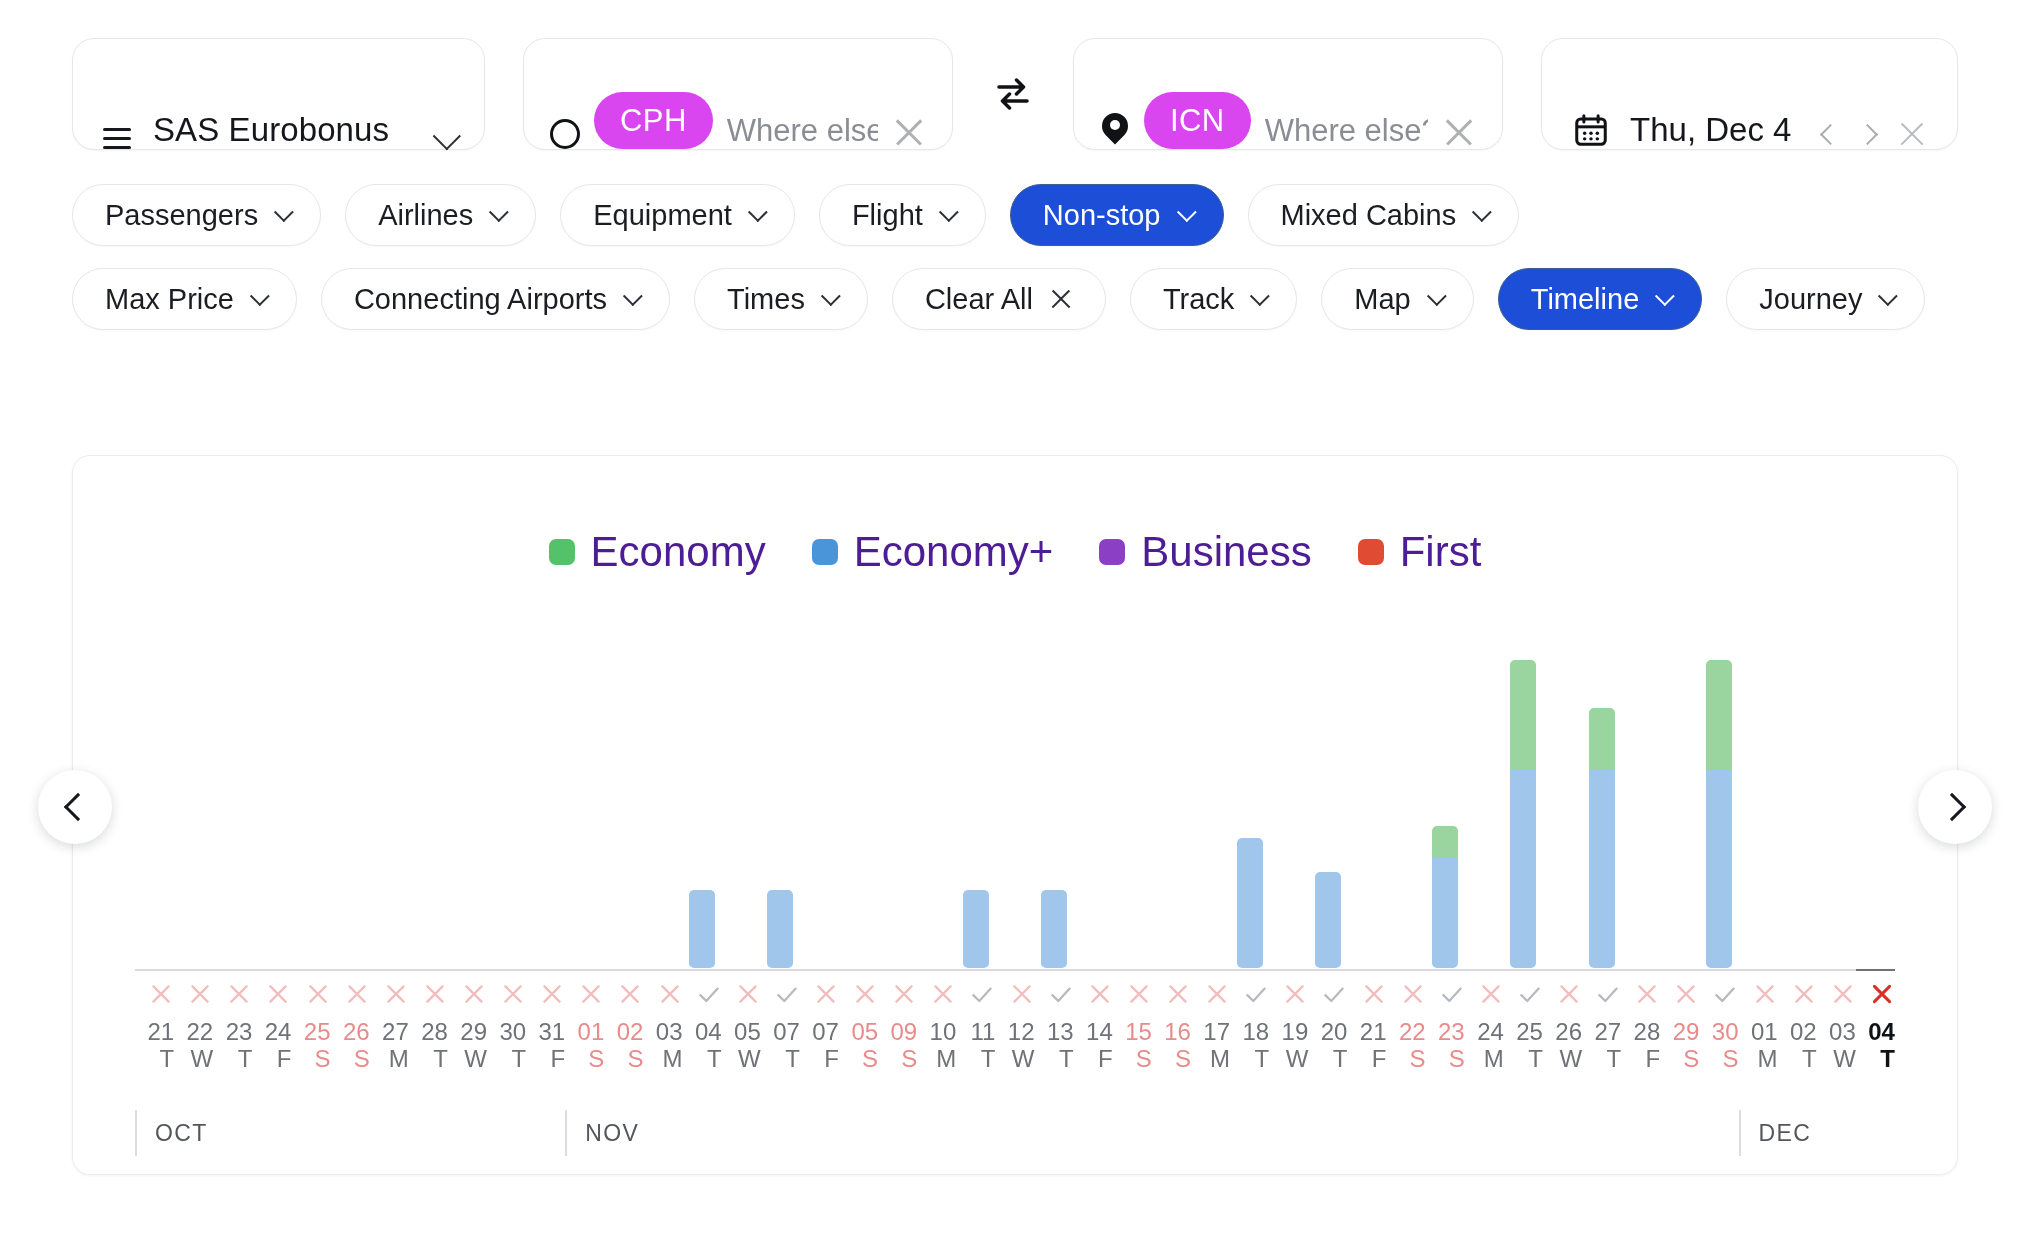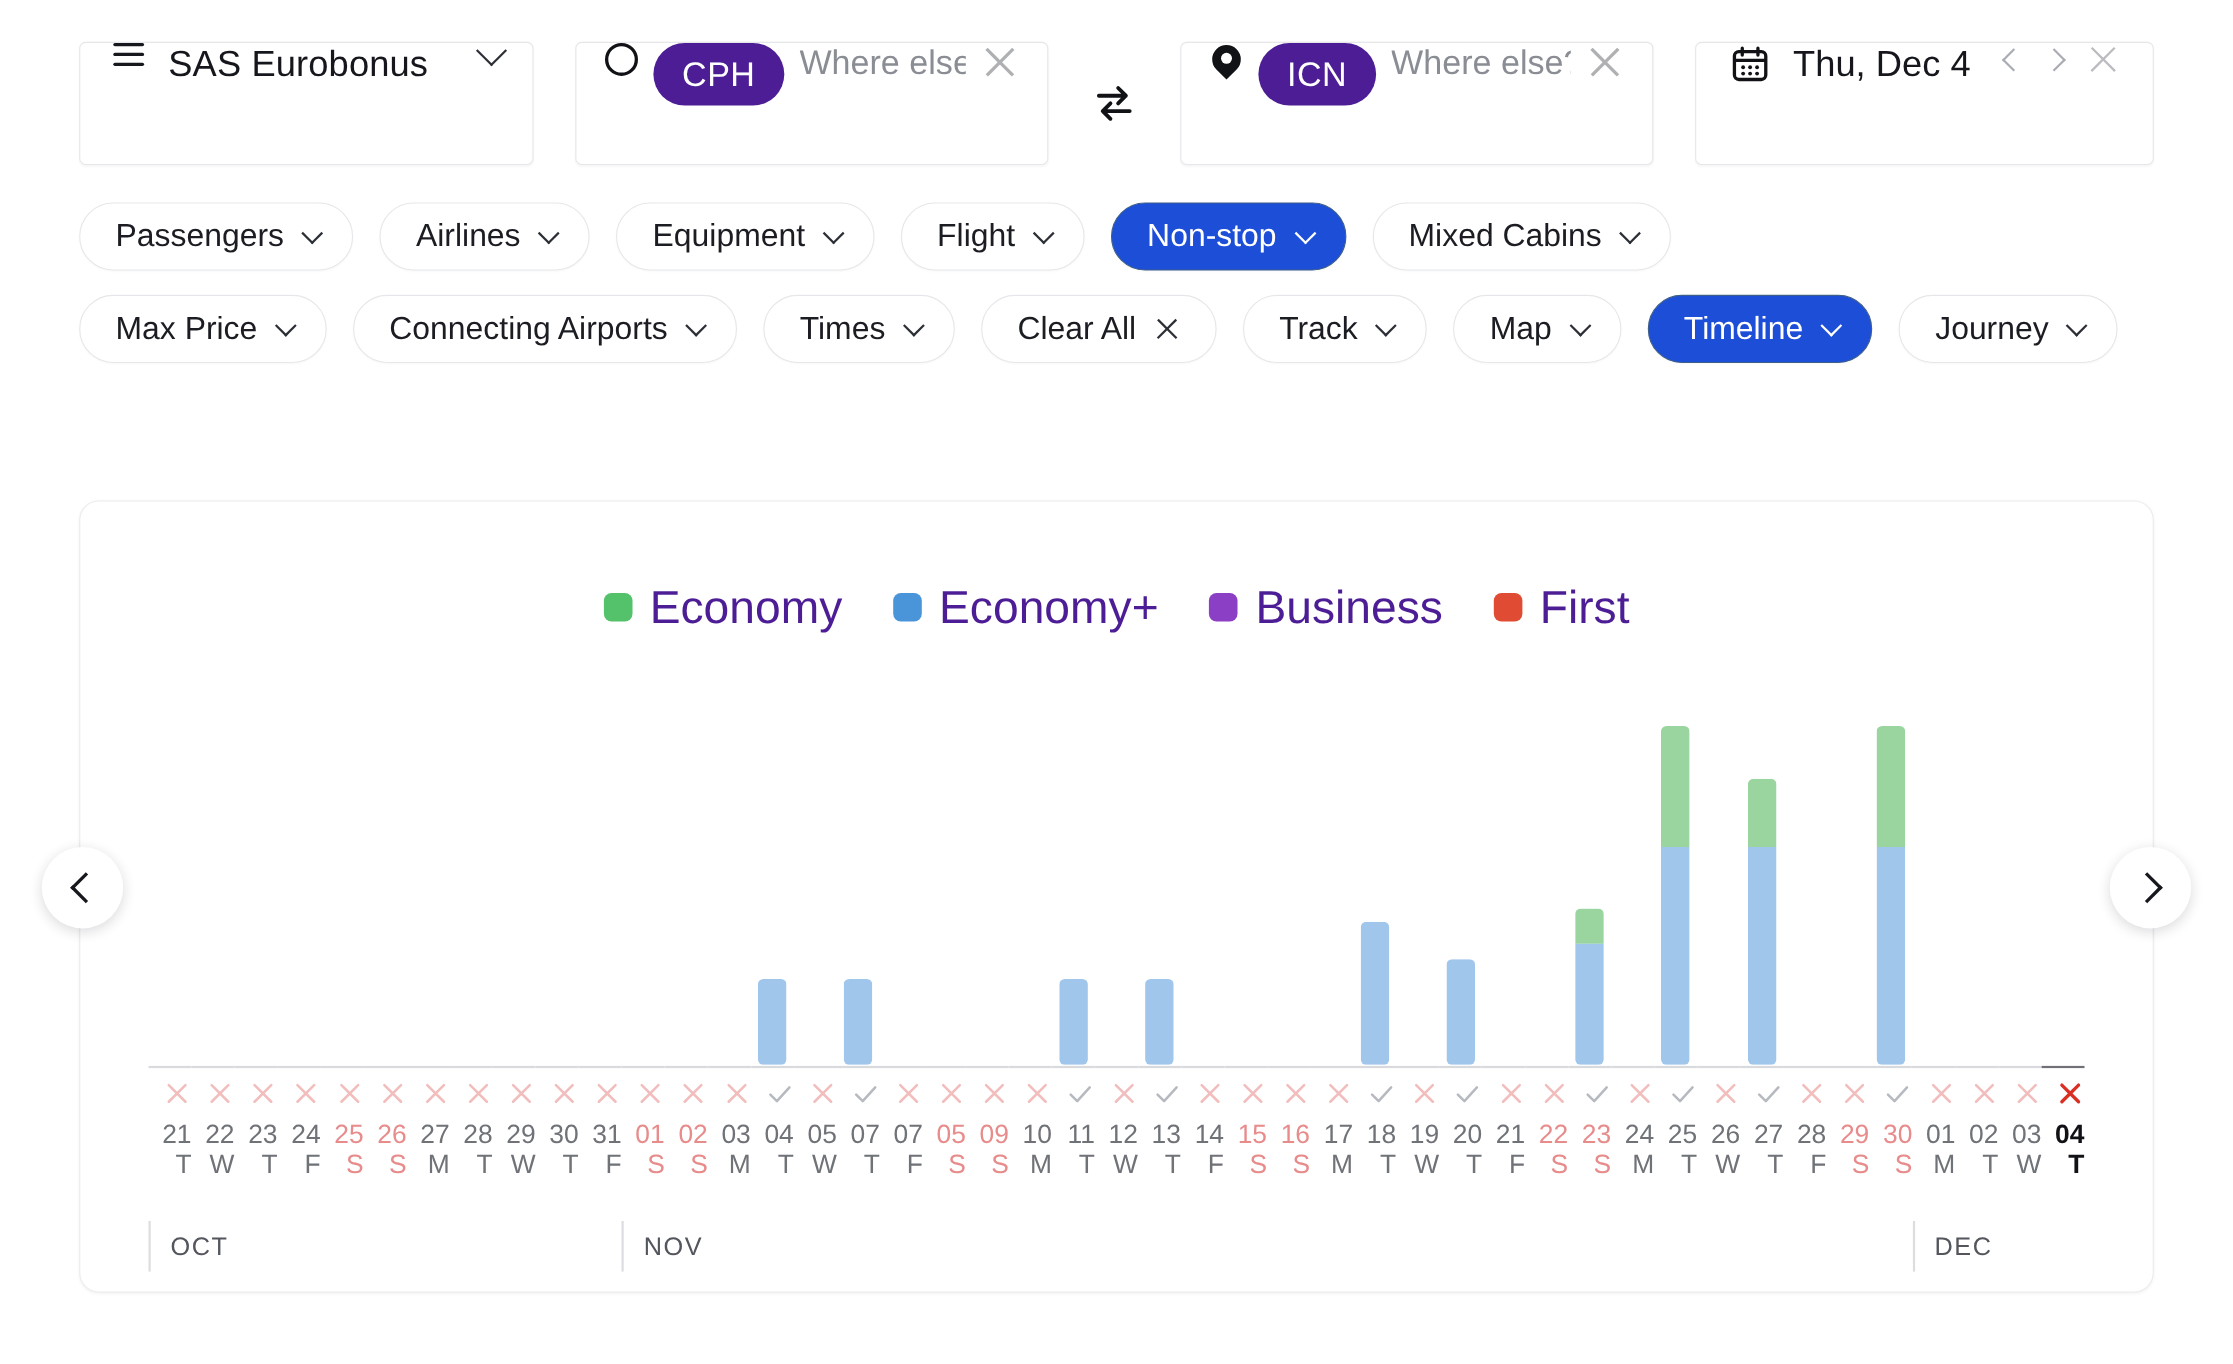--- a/index.html
+++ b/index.html
@@ -10,22 +10,22 @@
     overflow: hidden;
   }
   .page { position: relative; width: 2030px; height: 1240px; }
 
   
   .searchbar {
     display: flex; align-items: center; gap: 38px;
     padding: 38px 72px 0 72px;
   }
   .sbcard {
-    height: 112px; border: 1.5px solid #e6e7ea; border-radius: 6px;
-    background: #fff; display: flex; align-items: flex-start;
+    height: 112px; border: 1.5px solid #e6e7ea; border-radius: 22px;
+    background: #fff; display: flex; align-items: flex-end;
     box-shadow: 0 1px 2px rgba(16,24,40,.04);
   }
   .card-program { width: 424px; padding: 0 30px; gap: 22px; }
   .card-port    { width: 430px; padding: 0 26px; gap: 14px; }
   .card-date    { width: 428px; padding: 0 30px; gap: 20px; }
 
   .hamburger { display: flex; flex-direction: column; gap: 6px; width: 28px; }
   .hamburger i { display: block; height: 3px; background: #16181d; border-radius: 2px; }
   .program-label { font-size: 33px; color: #15171c; letter-spacing: .1px; flex: 1; }
   .chev {
@@ -42,21 +42,21 @@
   .ico-pin::before {
     content: ""; position: absolute; left: 2px; top: 2px;
     width: 26px; height: 26px; border-radius: 50% 50% 50% 0;
     transform: rotate(-45deg); background: #101216;
   }
   .ico-pin::after {
     content: ""; position: absolute; left: 10px; top: 9px;
     width: 10px; height: 10px; border-radius: 50%; background: #fff;
   }
   .code-pill {
-    background: #4c1d95; color: #fff; font-size: 31px; font-weight: 500;
+    background: #d946ef; color: #fff; font-size: 31px; font-weight: 500;
     border-radius: 999px; padding: 13px 26px; line-height: 1;
     letter-spacing: .4px;
   }
   .port-input {
     flex: 1; min-width: 0; font-size: 31px; color: #8a8d93;
     white-space: nowrap; overflow: hidden; position: relative;
     padding-right: 4px;
   }
   .clear-x {
     width: 34px; height: 34px; position: relative; flex: 0 0 auto; opacity: .55;

